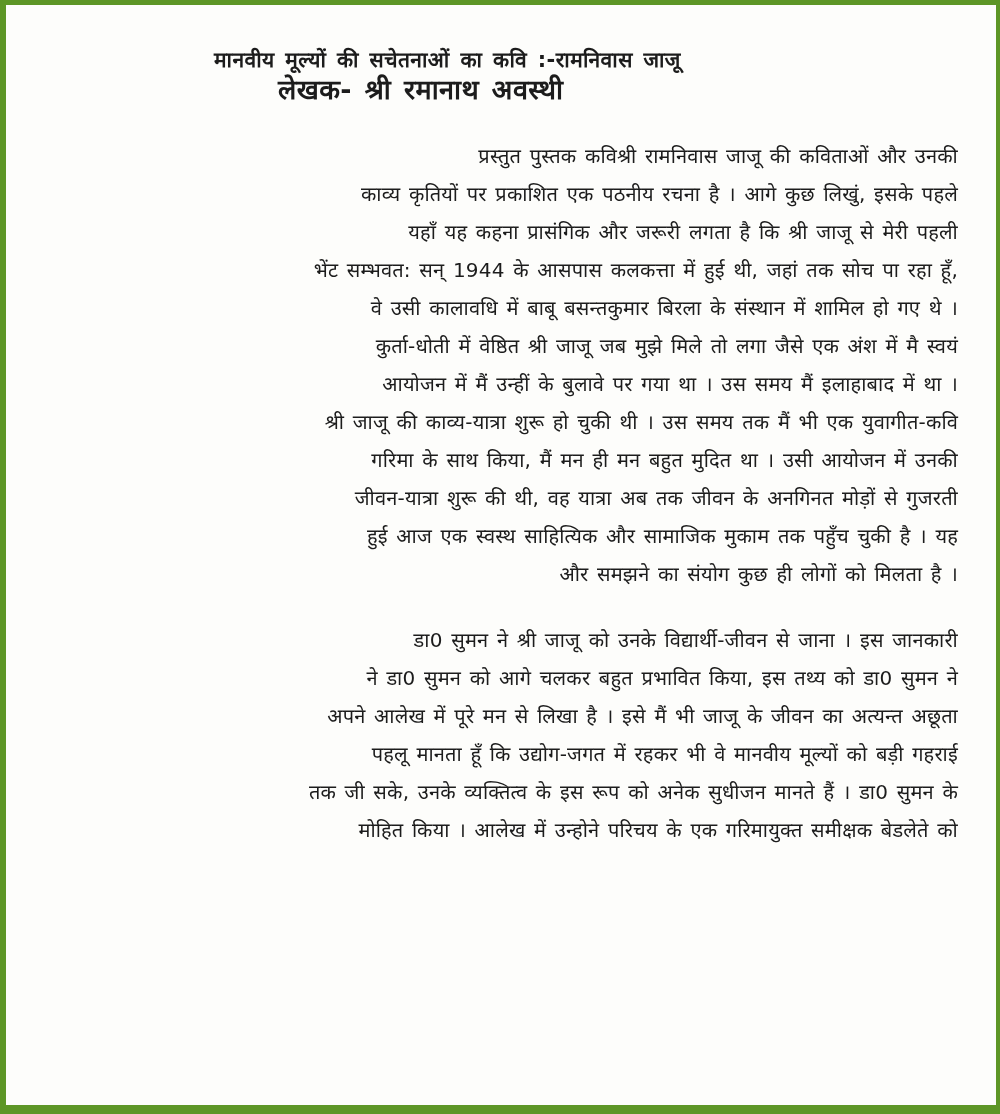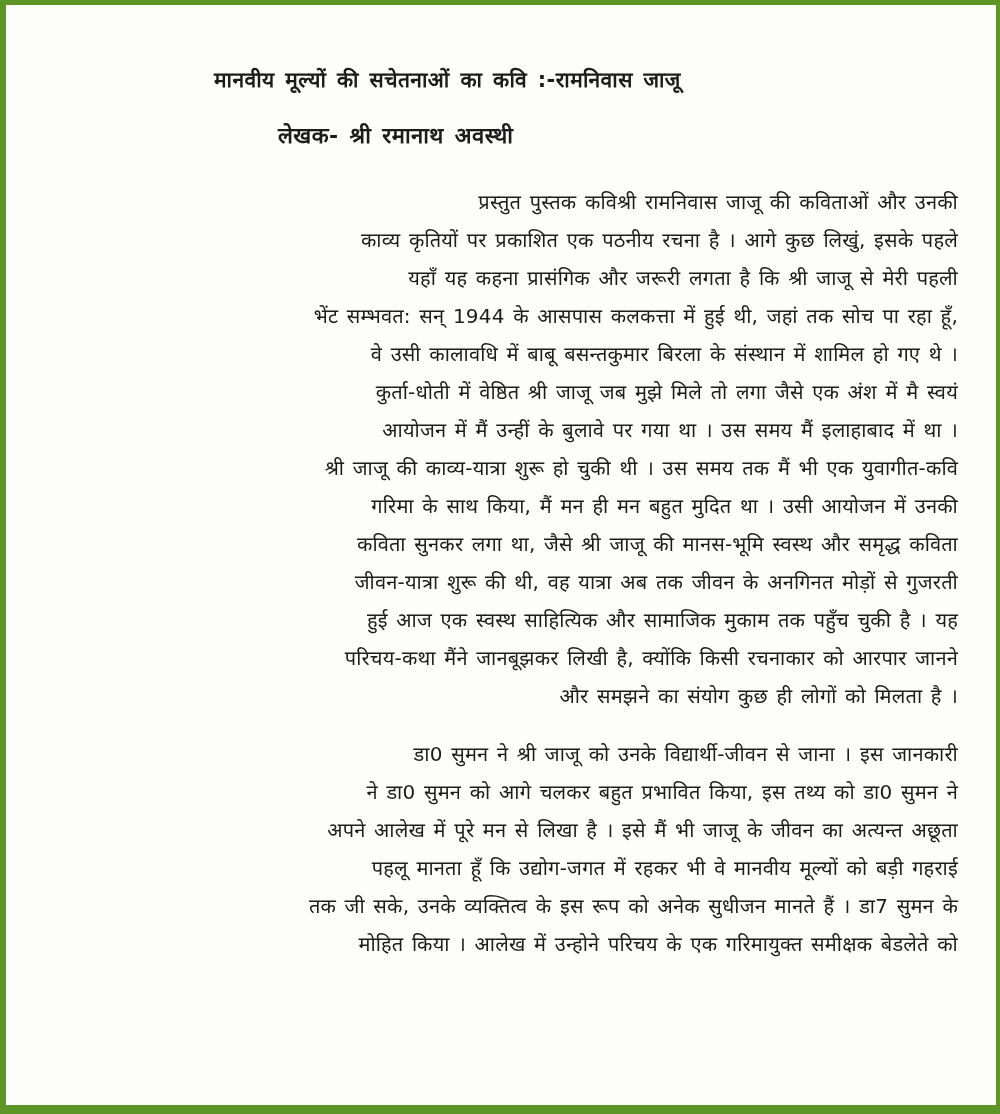--- a/index.html
+++ b/index.html
@@ -8,51 +8,50 @@
     width:1000px;height:1114px;
     box-sizing:border-box;
     border-style:solid;
     border-color:#5d9626;
     border-width:5px 4px 9px 6px;
     background:#fdfdfb;
     overflow:hidden;
     font-family:"DejaVu Sans", sans-serif;
     color:#1c1c1c;
   }
-  .inner{padding-top:60px;}
+  .inner{padding-top:40px;}
   .doc-title{
     margin-left:208px;
     font-size:21px;
     font-weight:bold;
     letter-spacing:0.4px;
     word-spacing:3px;
     line-height:30px;
     white-space:nowrap;
   }
   .author-line{
     margin-left:272px;
-    margin-top:26px;
-    font-size:22px;
+    font-size:27px;
     font-weight:bold;
     letter-spacing:0.4px;
     word-spacing:3px;
     line-height:30px;
     white-space:nowrap;
   }
   .doc-body{
     margin-top:32px;
     padding-left:92px;
     padding-right:38px;
     font-size:20px;
     font-weight:500;
     letter-spacing:0.2px;
     word-spacing:2px;
     text-align:right;
   }
-  .paragraph + .paragraph{margin-top:20px;}
+  .paragraph + .paragraph{margin-top:28px;}
   .line{
     height:38px;
     line-height:38px;
     white-space:nowrap;
   }
   .first-line{padding-left:130px;}
 </style>
 </head>
 <body>
 
@@ -64,29 +63,27 @@
         <div class="paragraph">
           <div class="line first-line">प्रस्तुत पुस्तक कविश्री रामनिवास जाजू की कविताओं और उनकी</div>
           <div class="line">काव्य कृतियों पर प्रकाशित एक पठनीय रचना है । आगे कुछ लिखुं, इसके पहले</div>
           <div class="line">यहाँ यह कहना प्रासंगिक और जरूरी लगता है कि श्री जाजू से मेरी पहली</div>
           <div class="line">भेंट सम्भवत: सन् 1944 के आसपास कलकत्ता में हुई थी, जहां तक सोच पा रहा हूँ,</div>
           <div class="line">वे उसी कालावधि में बाबू बसन्तकुमार बिरला के संस्थान में शामिल हो गए थे ।</div>
           <div class="line">कुर्ता-धोती में वेष्ठित श्री जाजू जब मुझे मिले तो लगा जैसे एक अंश में मै स्वयं</div>
           <div class="line">आयोजन में मैं उन्हीं के बुलावे पर गया था । उस समय मैं इलाहाबाद में था ।</div>
           <div class="line">श्री जाजू की काव्य-यात्रा शुरू हो चुकी थी । उस समय तक मैं भी एक युवागीत-कवि</div>
           <div class="line">गरिमा के साथ किया, मैं मन ही मन बहुत मुदित था । उसी आयोजन में उनकी</div>
-          <div class="line">कविता सुनकर लगा था, जैसे श्री जाजू की मानस-भूमि स्वस्थ और समृद्ध कविता</div>
           <div class="line">जीवन-यात्रा शुरू की थी, वह यात्रा अब तक जीवन के अनगिनत मोड़ों से गुजरती</div>
           <div class="line">हुई आज एक स्वस्थ साहित्यिक और सामाजिक मुकाम तक पहुँच चुकी है । यह</div>
-          <div class="line">परिचय-कथा मैंने जानबूझकर लिखी है, क्योंकि किसी रचनाकार को आरपार जानने</div>
           <div class="line">और समझने का संयोग कुछ ही लोगों को मिलता है ।</div>
         </div>
         <div class="paragraph">
           <div class="line first-line">डा0 सुमन ने श्री जाजू को उनके विद्यार्थी-जीवन से जाना । इस जानकारी</div>
           <div class="line">ने डा0 सुमन को आगे चलकर बहुत प्रभावित किया, इस तथ्य को डा0 सुमन ने</div>
           <div class="line">अपने आलेख में पूरे मन से लिखा है । इसे मैं भी जाजू के जीवन का अत्यन्त अछूता</div>
           <div class="line">पहलू मानता हूँ कि उद्योग-जगत में रहकर भी वे मानवीय मूल्यों को बड़ी गहराई</div>
-          <div class="line">तक जी सके, उनके व्यक्तित्व के इस रूप को अनेक सुधीजन मानते हैं । डा7 सुमन के</div>
+          <div class="line">तक जी सके, उनके व्यक्तित्व के इस रूप को अनेक सुधीजन मानते हैं । डा0 सुमन के</div>
           <div class="line">मोहित किया । आलेख में उन्होने परिचय के एक गरिमायुक्त समीक्षक बेडलेते को</div>
         </div>
       </div>
   </div>
 </div>
 
 </body></html>

